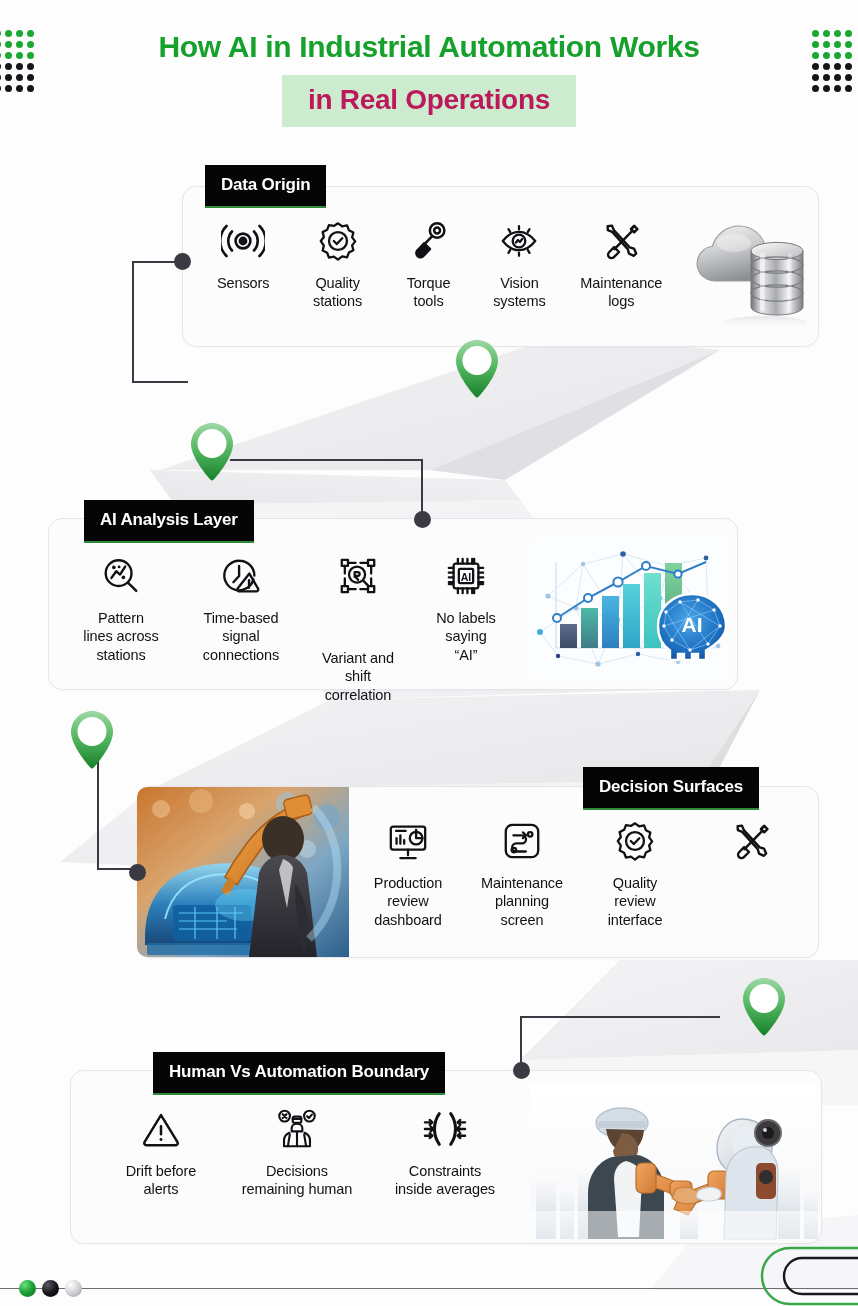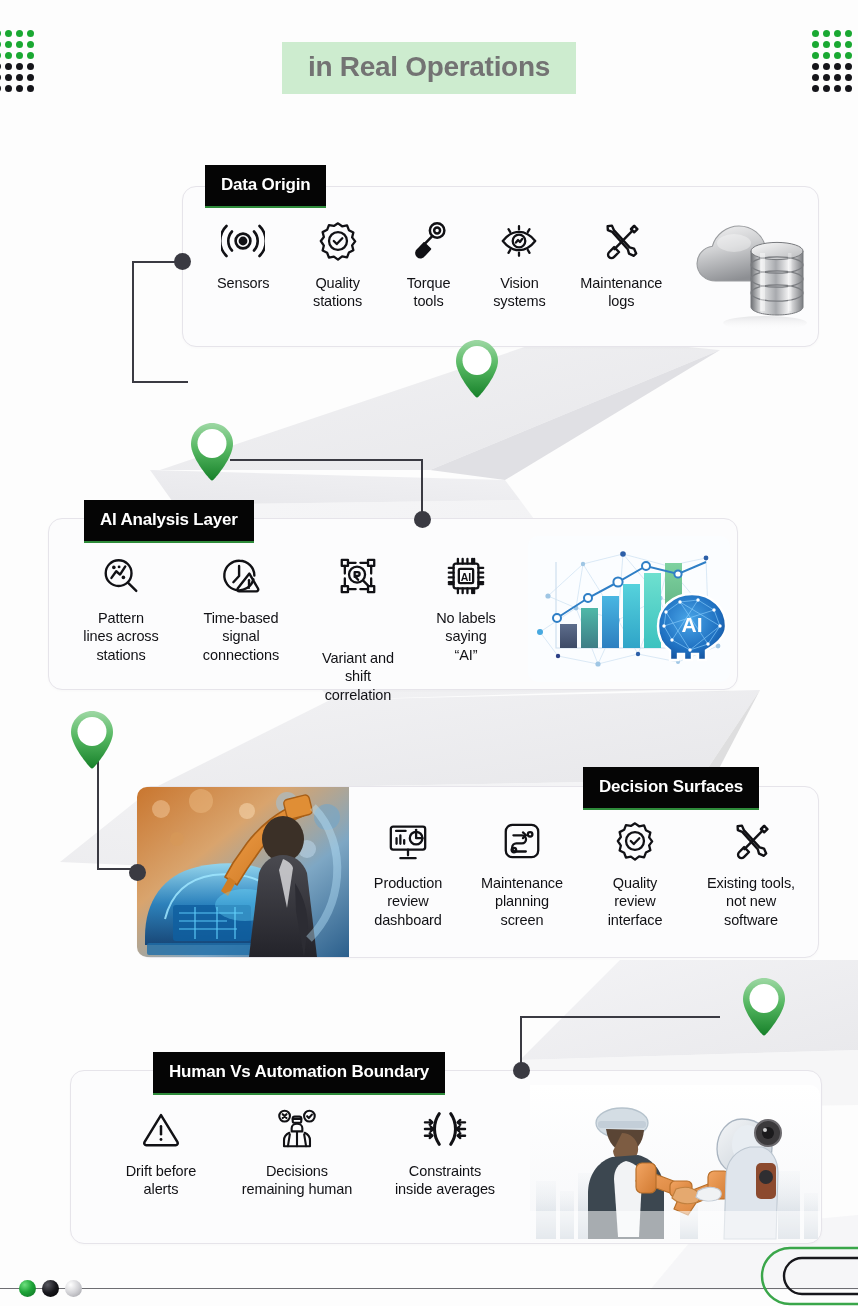--- a/index.html
+++ b/index.html
@@ -29,21 +29,21 @@
   
   .title-wrap { position: absolute; top: 30px; left: 0; width: 858px; text-align: center; z-index: 4; }
   .title-main {
     font-size: 30px; font-weight: 700; color: #16a02c;
     letter-spacing: -0.3px; line-height: 1.1;
   }
   .title-sub-row { margin-top: 12px; display: flex; justify-content: center; }
   .title-sub {
     display: inline-block;
     background: #cdeccf;
-    color: #737373;
+    color: #be185d;
     font-size: 28px; font-weight: 700;
     padding: 9px 26px 11px 26px;
     letter-spacing: -0.3px;
   }
 
   
   .card {
     position: absolute;
     background: #fcfcfd;
     border: 1px solid #e6e4ea;
@@ -272,20 +272,21 @@
       </div>
       <div class="d">
         <i style="background:#15151a"></i>
       </div>
       <div class="d">
         <i style="background:#15151a"></i>
       </div>
   </div>
 
   <div class="title-wrap">
+    <div class="title-main">How AI in Industrial Automation Works</div>
     <div class="title-sub-row">
       <div class="title-sub">in Real Operations</div>
     </div>
   </div>
 
   <div class="card" style="left:182px; top:186px; width:637px; height:161px;"></div>
   <div class="card-label" style="left:205px; top:165px;">Data Origin</div>
 
   <div class="items" style="position:absolute; left:196px; top:218px; width:480px; z-index:4; align-items:flex-start;">
     <div class="item" style="width:95px;">
@@ -696,21 +697,20 @@
 
     <div class="item" style="width:122px;">
       <div class="glyph">
         <svg width="42" height="42" viewBox="0 0 44 44" fill="none" stroke="#111115" stroke-width="2.5" stroke-linecap="round" stroke-linejoin="round">
           <path d="M8 6.5l4.5-.6 2 4.6 16.5 18.2 4.6 1.2 2.3 5.1-2.4 2.5-5.1-2.3-1.3-4.6L12.8 12.4 8.2 10.5z"></path>
           <path d="M35.8 6.2l-3.3 3.3 1.6 1.6-19 19.4"></path>
           <path d="M35.8 6.2l3.4 3.4-3.4 3.3-3.3-3.3z"></path>
           <path d="M14.8 28.4l-5.3 5.4a3.6 3.6 0 1 0 5.1 5.1l5.3-5.4z"></path>
         </svg>
       </div>
-      <div class="cap">Existing tools,<br>not new<br>software</div>
     </div>
   </div>
 
   <div class="conn" style="left:95px; top:750px; width:60px; height:135px;">
     <div class="seg-v" style="left:2px; top:0px; height:120px;"></div>
     <div class="seg-h" style="left:2px; top:118px; width:44px;"></div>
     <div class="knob" style="left:34px; top:114px;"></div>
   </div>
   <div class="pin" style="left:65px; top:708px;">
     <svg width="54" height="66" viewBox="0 0 54 66">

